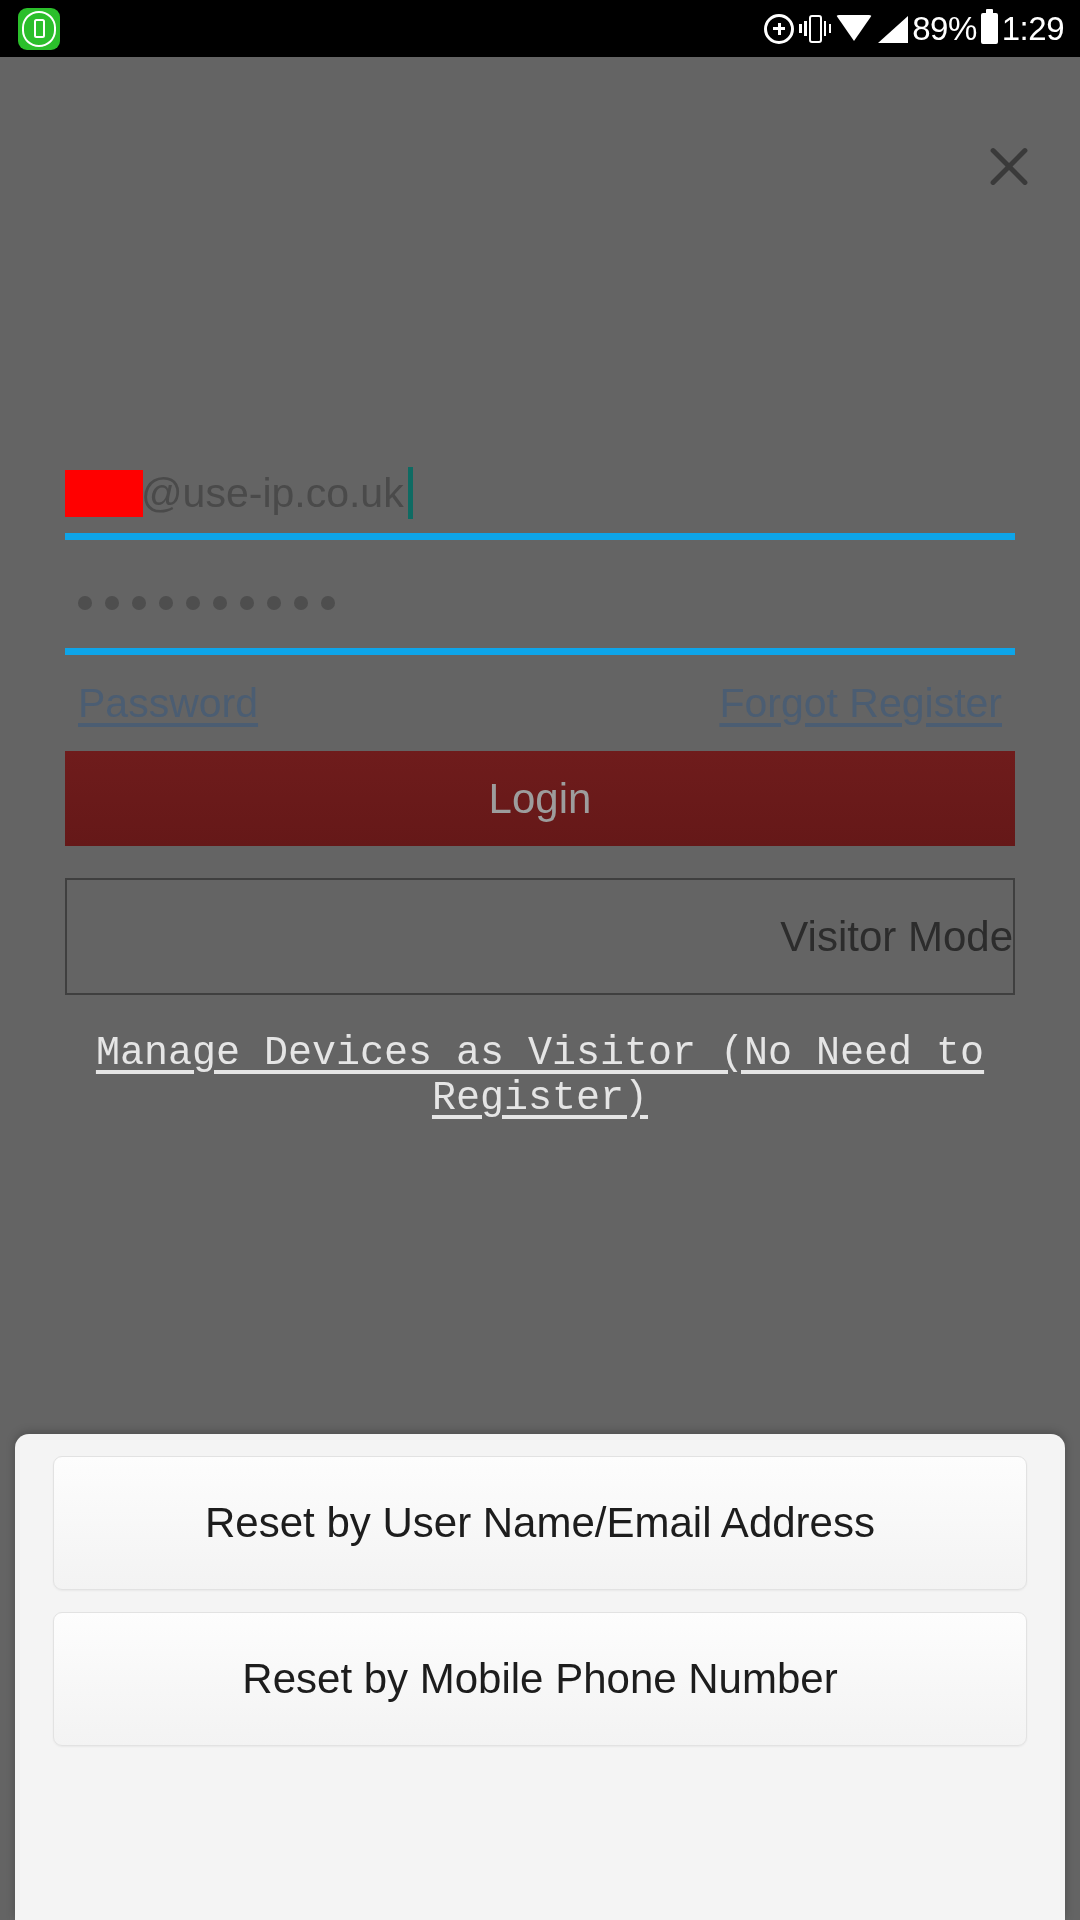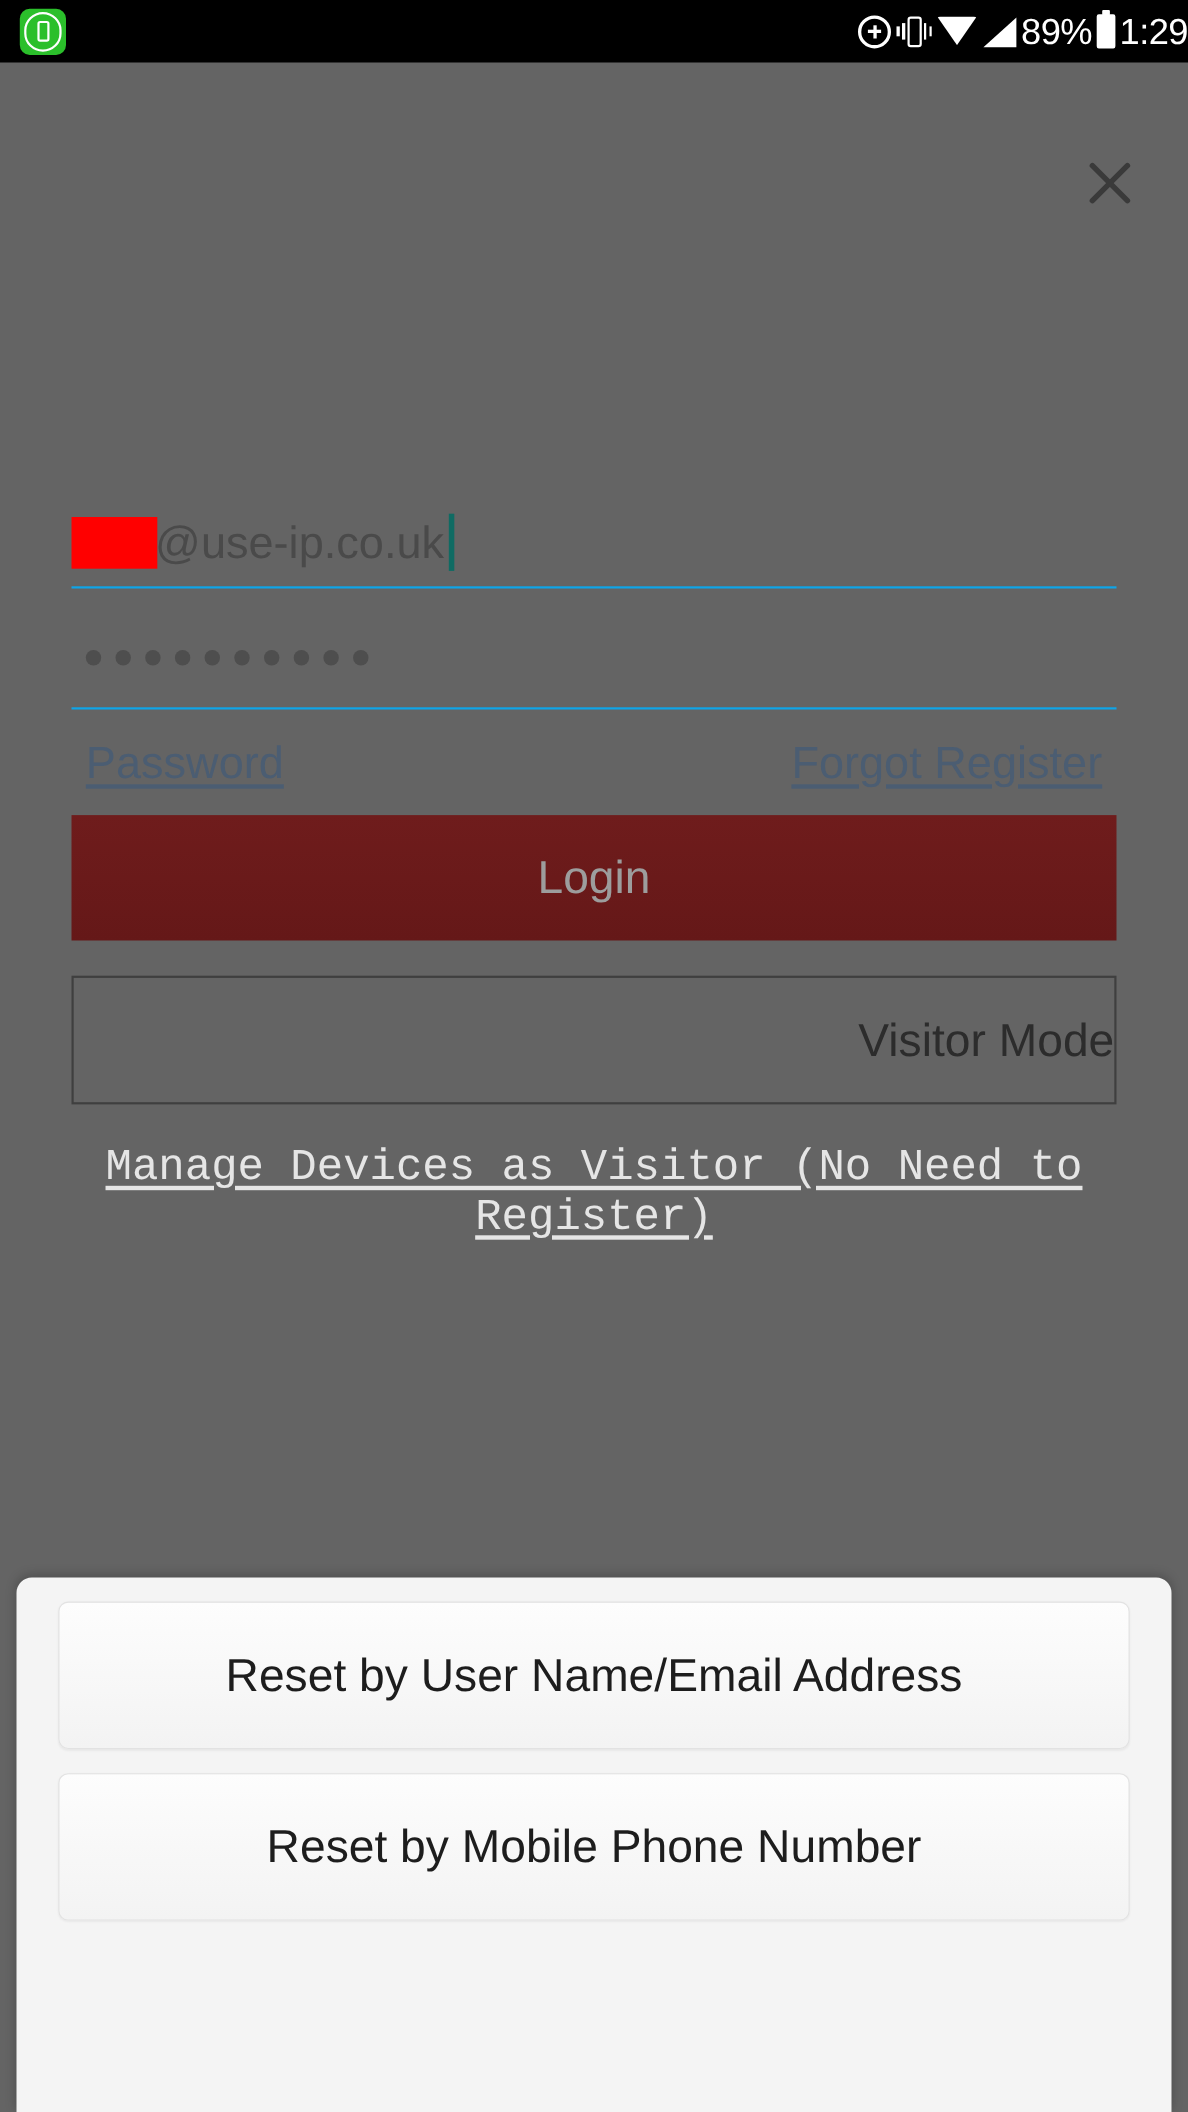--- a/index.html
+++ b/index.html
@@ -58,20 +58,21 @@
     height: 19px;
     border: 2.5px solid #ffffff;
     border-radius: 2.5px;
     box-sizing: border-box;
     z-index: 2;
   }
   .status-spacer { flex: 1; }
   .status-right {
     display: flex;
     align-items: center;
+    padding-right: 16px;
     gap: 4px;
   }
   .si { position: relative; }
 
   
   .icon-datasaver {
     width: 30px; height: 30px;
     border-radius: 50%;
     border: 3px solid #ffffff;
     box-sizing: border-box;
@@ -203,21 +204,21 @@
   .form {
     position: absolute;
     left: 65px;
     right: 65px;
     top: 0;
   }
 
   .field {
     position: relative;
     height: 102px;
-    border-bottom: 2px solid #0ea5e9;
+    border-bottom: 7px solid #0ea5e9;
   }
   .field.email { margin-top: 374px; }
 
   .field-inner {
     position: absolute;
     left: 0;
     bottom: 14px;
     display: flex;
     align-items: center;
   }
@@ -268,21 +269,21 @@
     font-size: 41px;
     color: #4b5d72;
     text-decoration: underline;
     text-underline-offset: 6px;
     cursor: pointer;
     white-space: nowrap;
   }
 
   .btn-login {
     position: relative;
-    height: 114px;
+    height: 95px;
     background: linear-gradient(180deg, #6f1c1c 0%, #651818 100%);
     display: flex;
     align-items: center;
     justify-content: center;
     cursor: pointer;
   }
   .btn-login span {
     font-size: 42px;
     color: #9d9d9d;
   }

